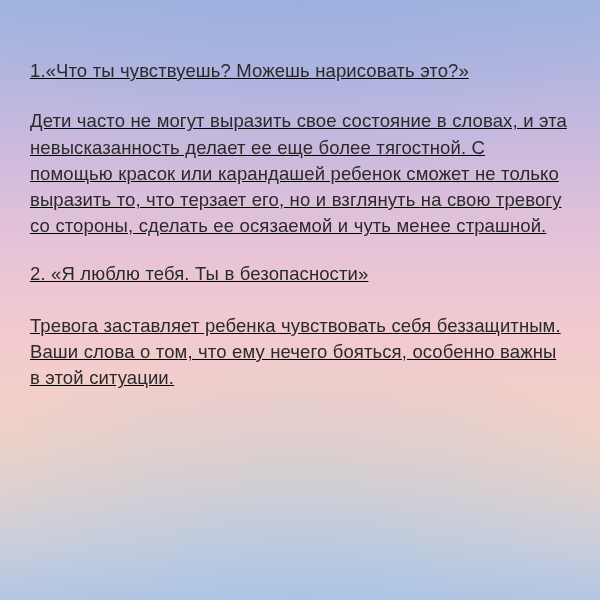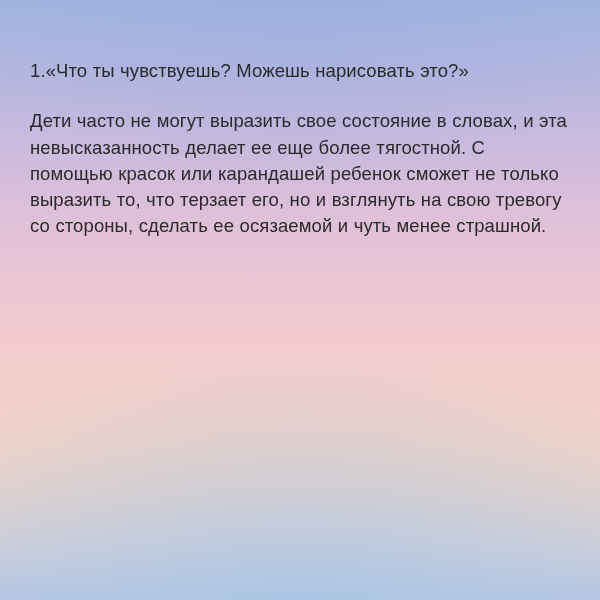--- a/index.html
+++ b/index.html
@@ -38,20 +38,21 @@
     inset: 0;
     background:
       radial-gradient(120% 70% at 50% 100%, rgba(160,195,230,0.55) 0%, rgba(160,195,230,0.0) 60%),
       radial-gradient(100% 60% at 50% 0%, rgba(150,170,225,0.35) 0%, rgba(150,170,225,0.0) 55%);
     pointer-events: none;
   }
   #content {
     position: relative;
     z-index: 2;
     padding: 58px 30px 30px 30px;
+    text-decoration: underline;
   }
   .para {
     color: #2a2a2a;
     font-size: 18.5px;
     line-height: 1.42;
     margin: 0 0 21px 0;
     letter-spacing: 0.1px;
     word-spacing: 0.2px;
   }
   .para.heading {
@@ -67,14 +68,16 @@
     margin-bottom: 0;
   }
 </style>
 </head>
 <body>
 
 <div id="card">
   <div id="content">
     <p class="para heading">1.«Что ты чувствуешь? Можешь нарисовать это?»</p>
     <p class="para body">Дети часто не могут выразить свое состояние в словах, и эта невысказанность делает ее еще более тягостной. С помощью красок или карандашей ребенок сможет не только выразить то, что терзает его, но и взглянуть на свою тревогу со стороны, сделать ее осязаемой и чуть менее страшной.</p>
+    <p class="para heading2">2. «Я люблю тебя. Ты в безопасности»</p>
+    <p class="para last">Тревога заставляет ребенка чувствовать себя беззащитным. Ваши слова о том, что ему нечего бояться, особенно важны в этой ситуации.</p>
   </div>
 </div>
 
 </body></html>

